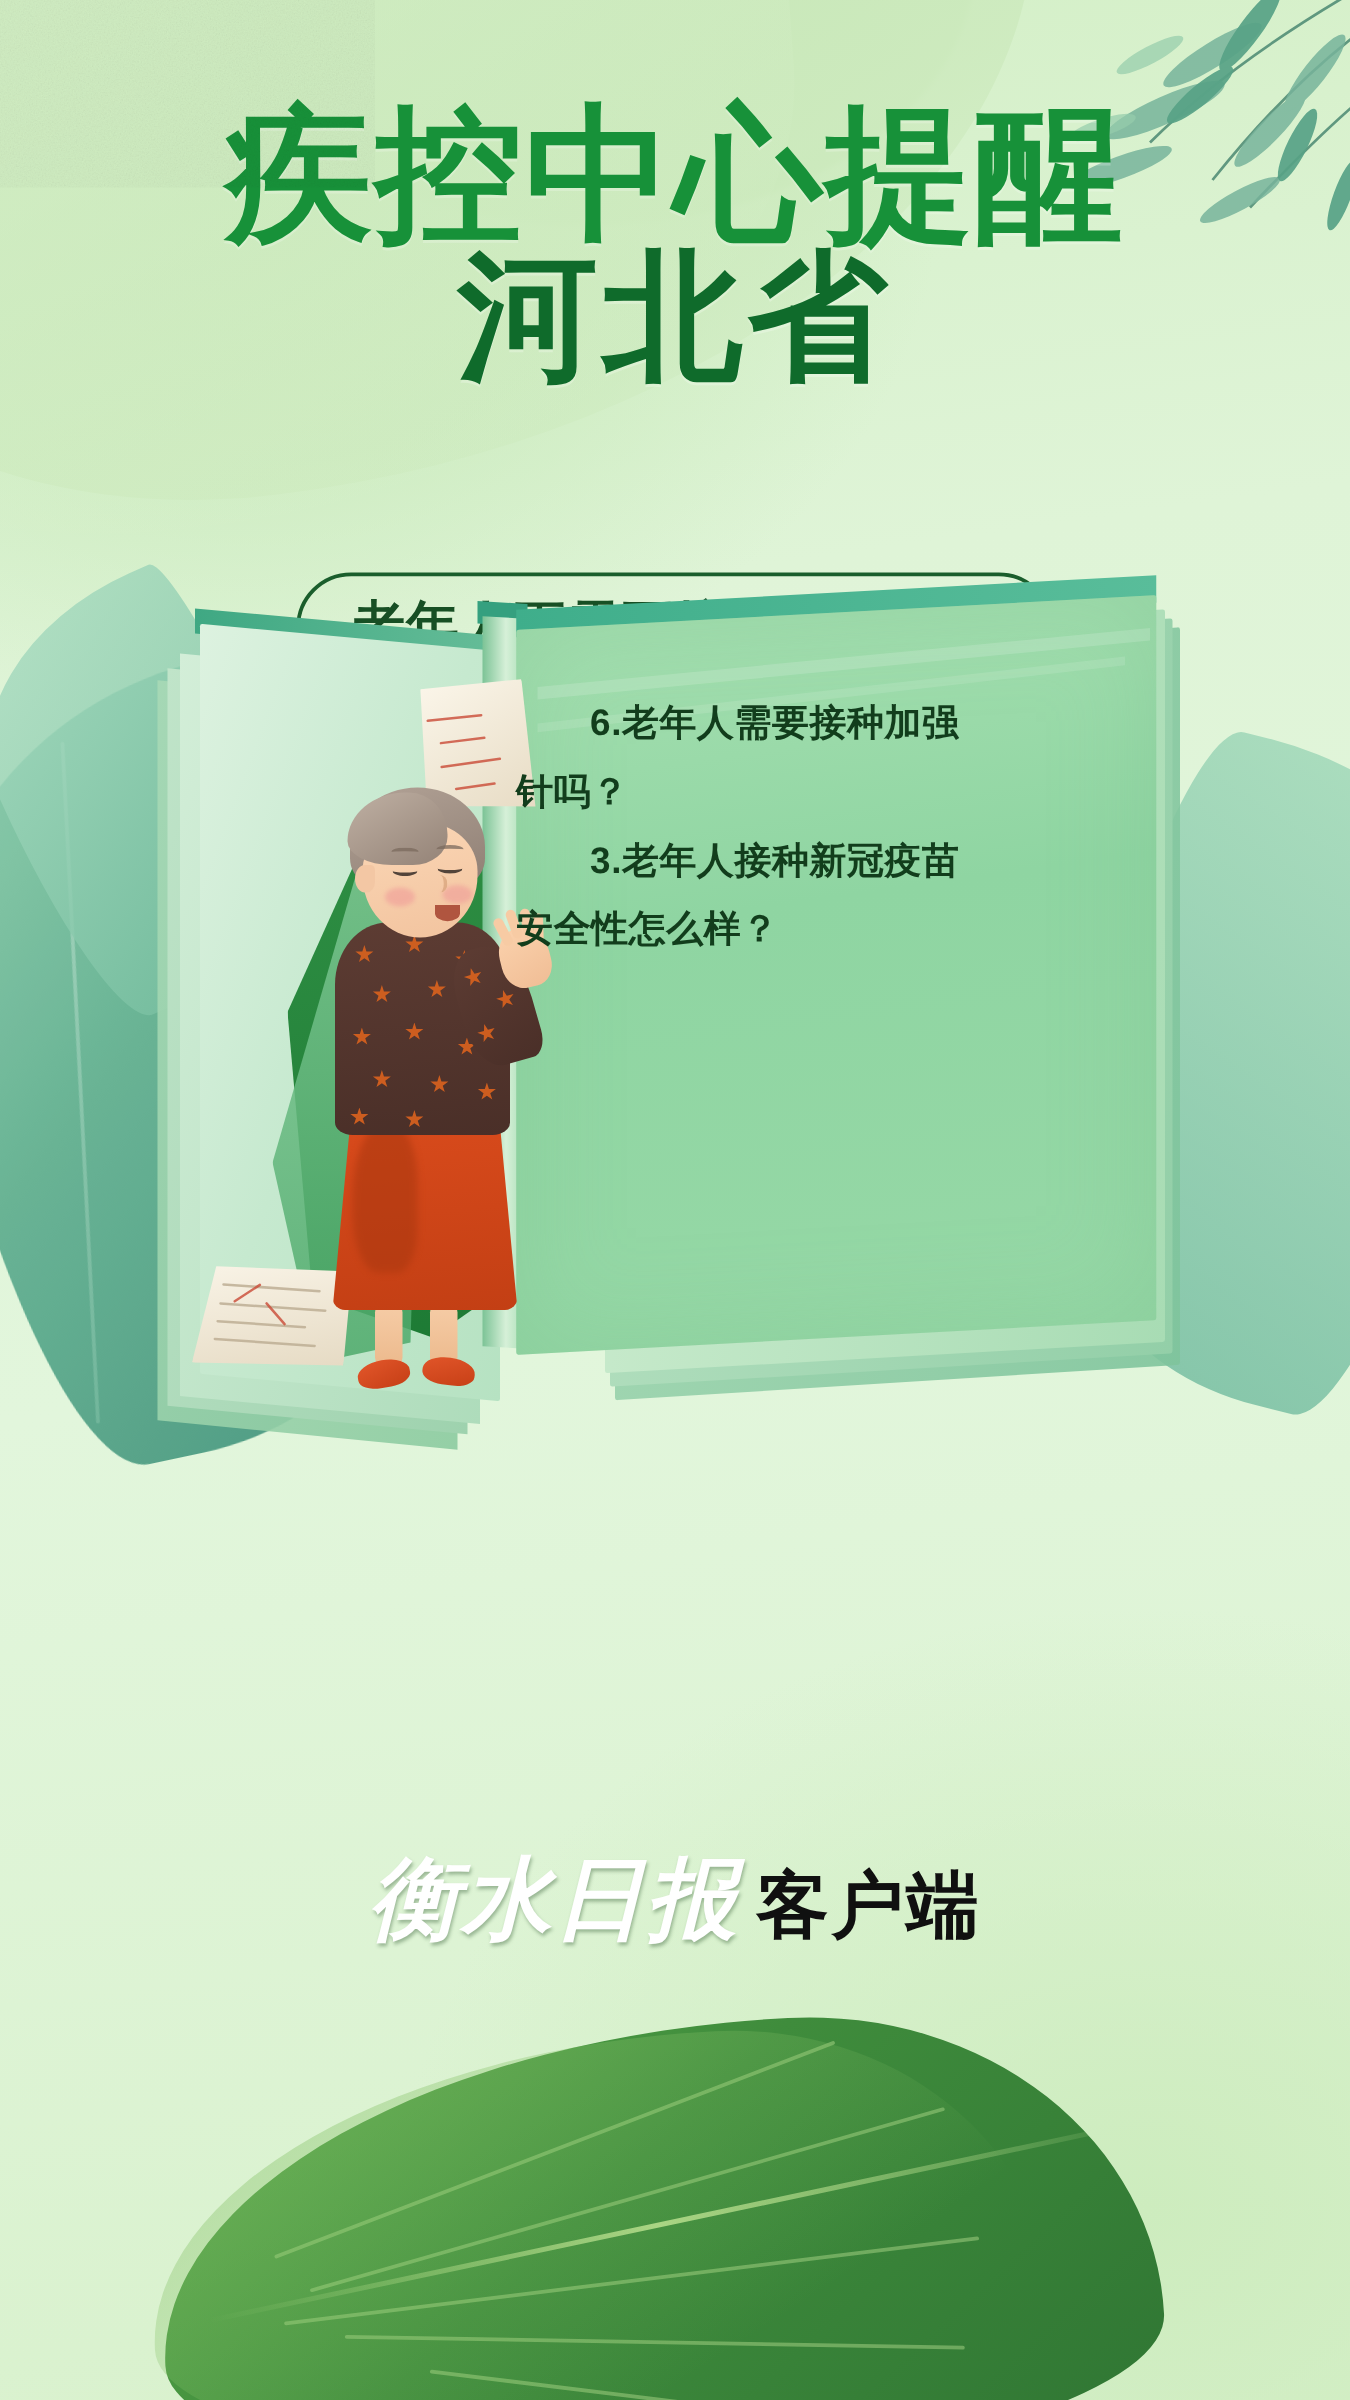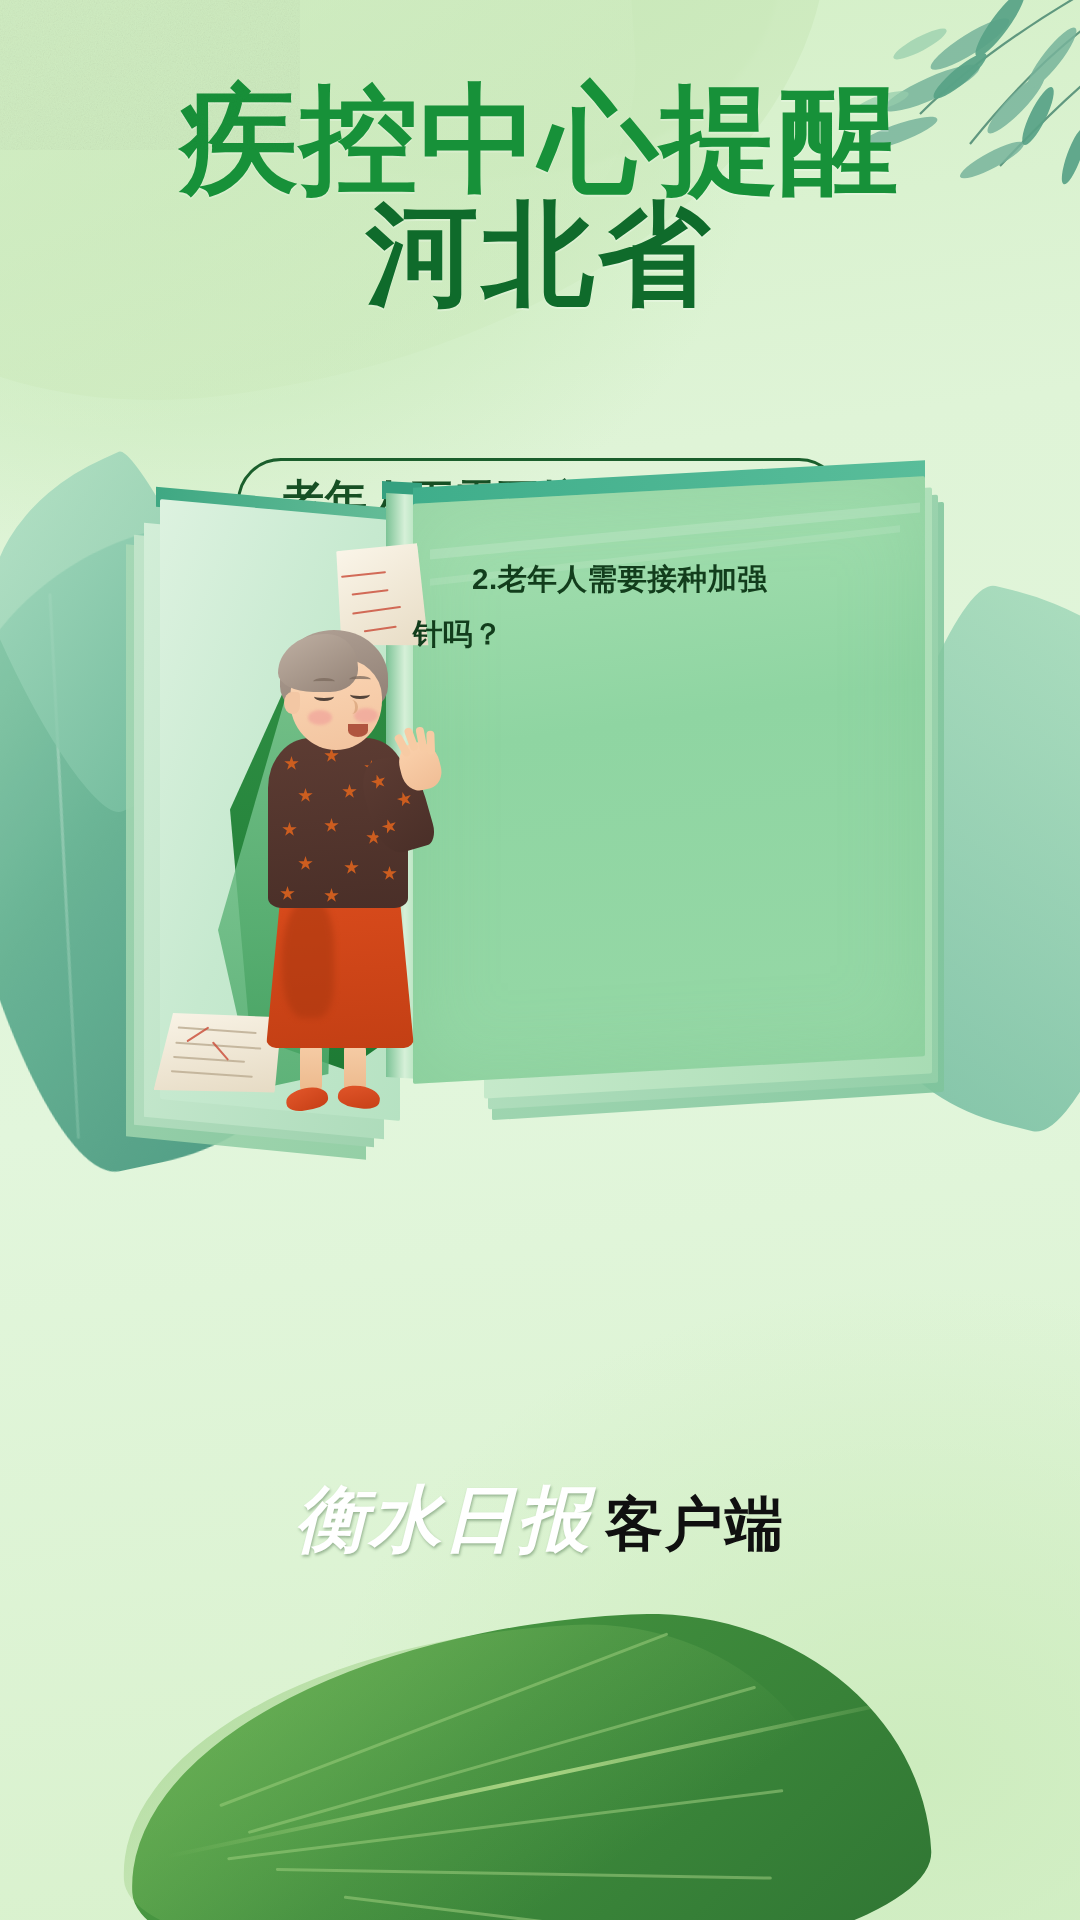--- a/index.html
+++ b/index.html
@@ -431,21 +431,22 @@
       <div class="gm-eye" id="gm-eye-l"></div>
       <div class="gm-eye" id="gm-eye-r"></div>
       <div class="gm-cheek" id="gm-cheek-l"></div>
       <div class="gm-cheek" id="gm-cheek-r"></div>
       <div id="gm-nose"></div>
       <div id="gm-mouth"></div>
     </div>
   </div>
 
   <div id="questions">
-    <p class="q-item">2.老年人需要接种加强针吗？</p>
+    <p class="q-item">6.老年人需要接种加强针吗？</p>
+    <p class="q-item">3.老年人接种新冠疫苗安全性怎么样？</p>
   </div>
 
   <div id="footer-leaf">
     <span class="vein" style="left:10%;top:26%;width:60%;transform:rotate(-18deg);"></span>
     <span class="vein" style="left:14%;top:38%;width:66%;transform:rotate(-13deg);"></span>
     <span class="vein" style="left:12%;top:56%;width:70%;transform:rotate(-4deg);"></span>
     <span class="vein" style="left:18%;top:70%;width:62%;transform:rotate(4deg);"></span>
     <span class="vein" style="left:26%;top:84%;width:52%;transform:rotate(10deg);"></span>
   </div>
   <div id="footer-leaf-light"></div>

